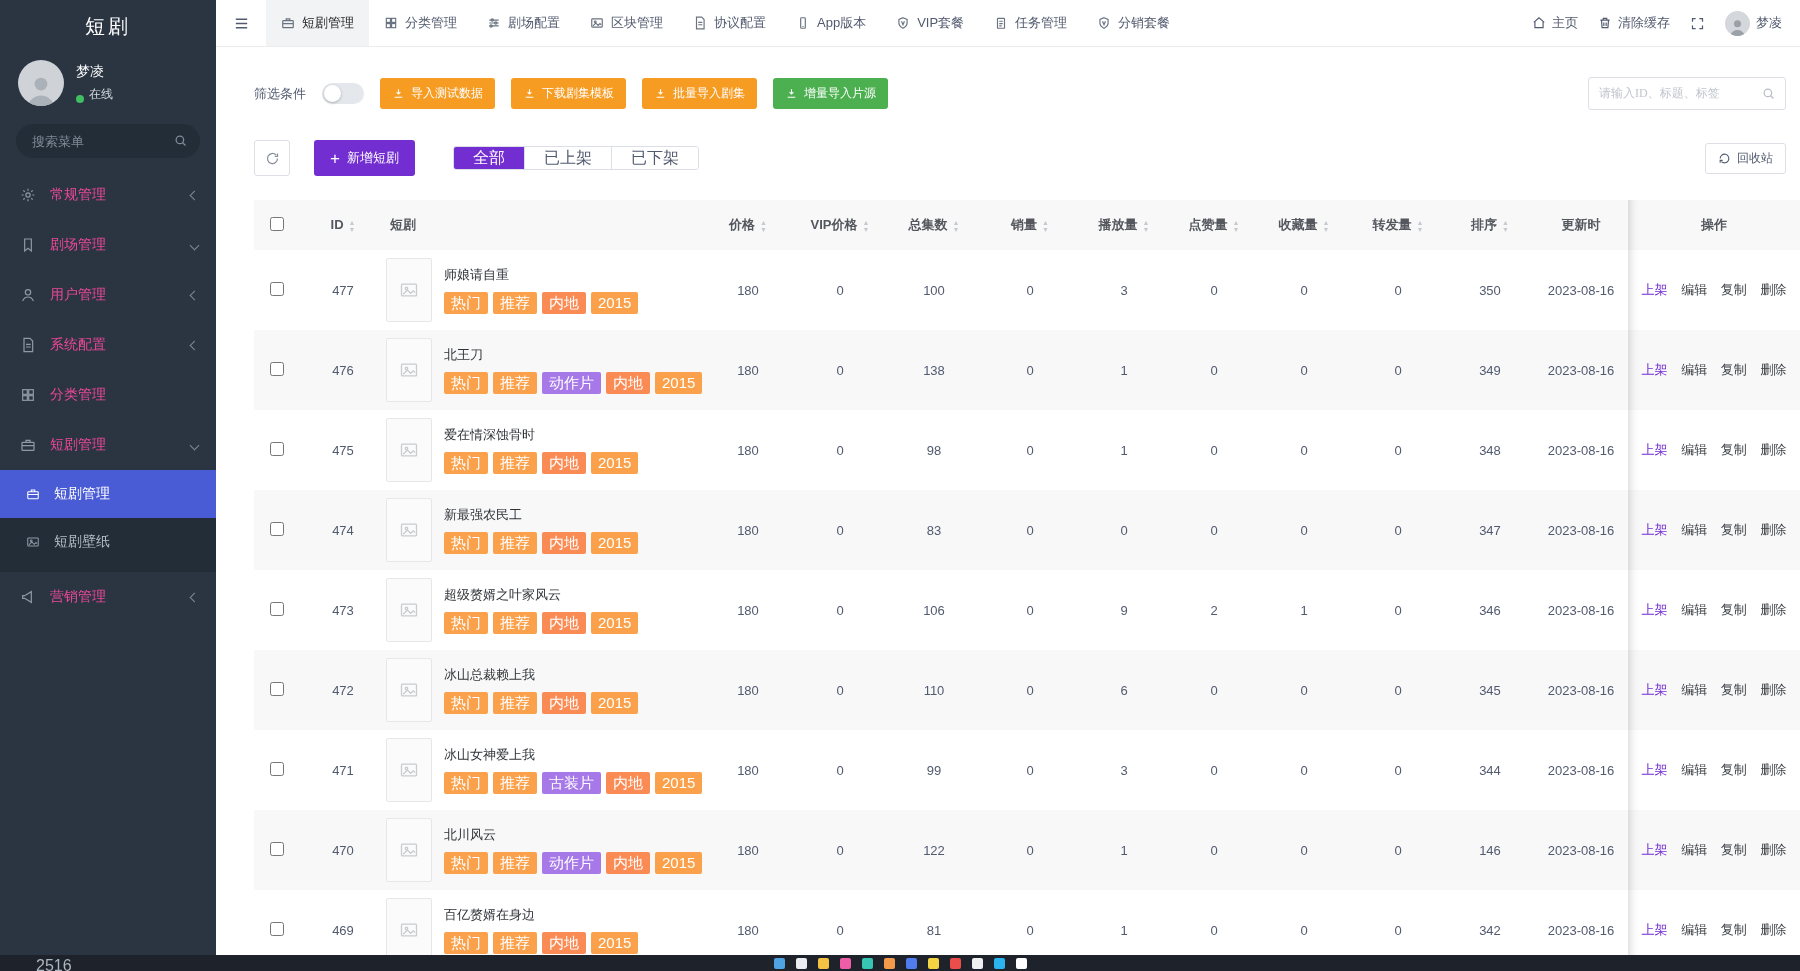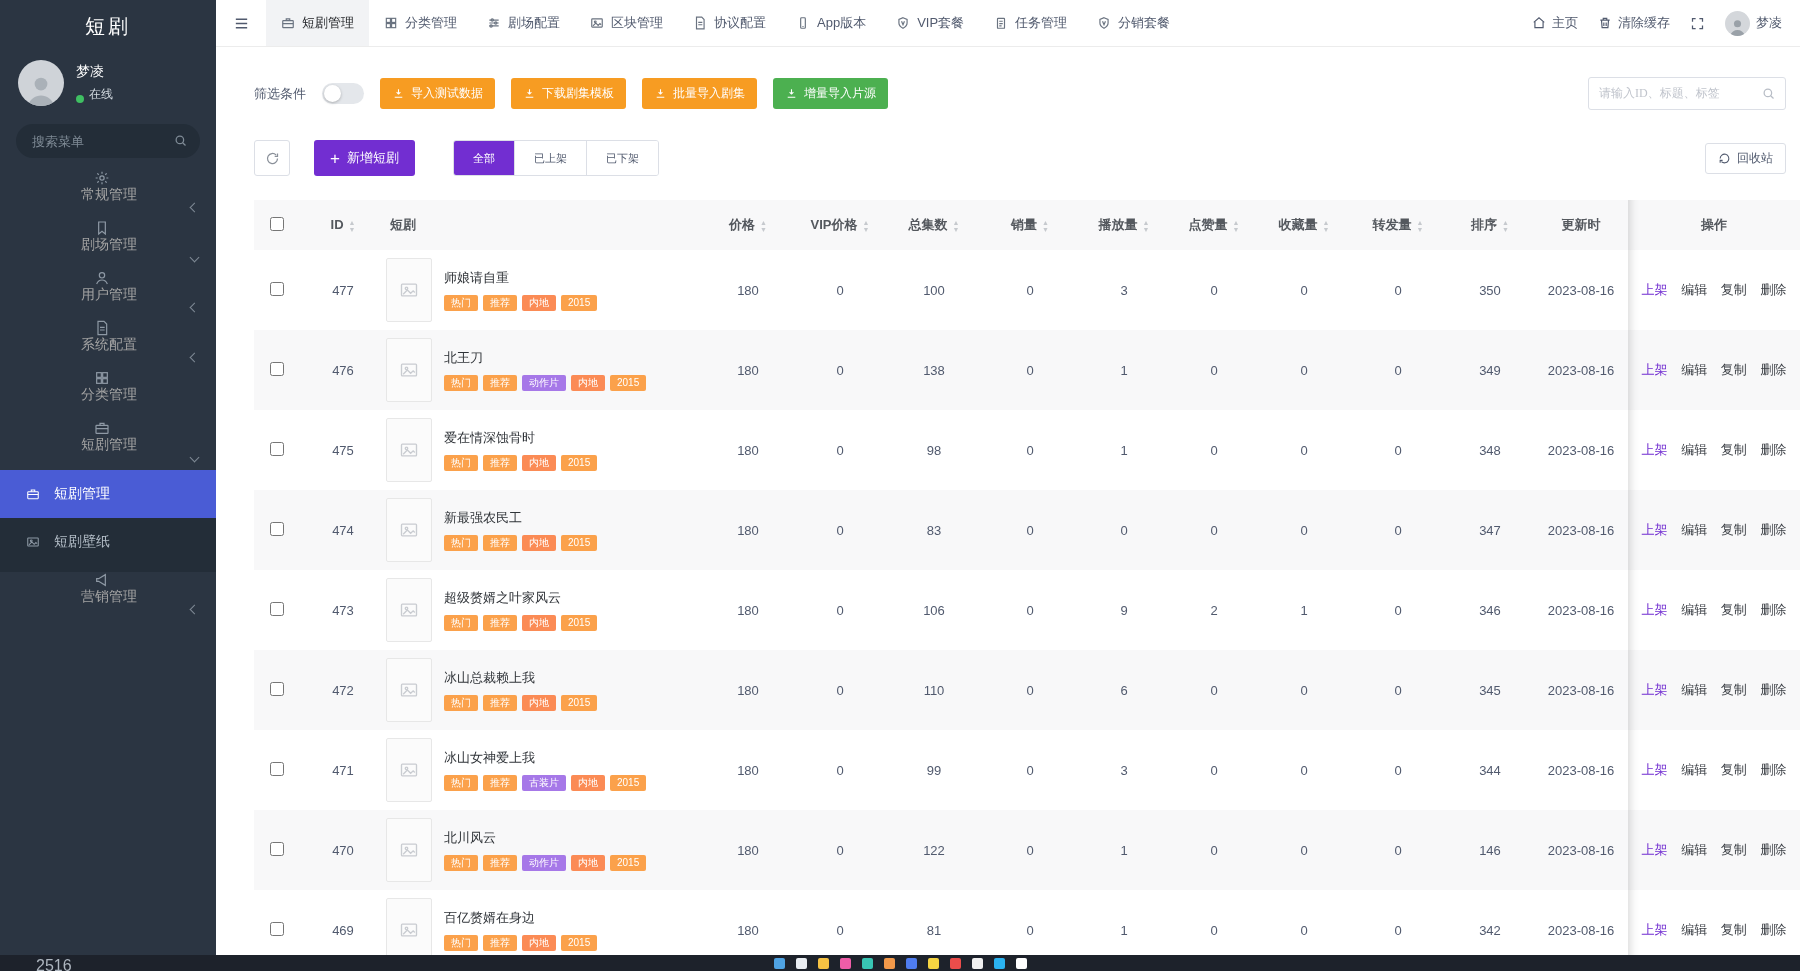--- a/index.html
+++ b/index.html
@@ -21,21 +21,21 @@
   .user-status { font-size:12px; color:#d6dde3; display:flex; align-items:flex-end; gap:5px; }
   .status-dot { width:8px; height:8px; border-radius:50%; background:#3fbf62; }
   .menu-search { margin:4px 16px 12px; position:relative; }
   .menu-search input { width:100%; height:34px; background:#232d38; border:none; border-radius:17px;
         color:#cfd6dc; padding:0 34px 0 16px; font-size:13px; outline:none;
         font-family:"Liberation Sans","DejaVu Sans",sans-serif; }
   .menu-search input::placeholder { color:#7f8b96; }
   .menu-search .msvg { position:absolute; right:12px; top:9px; color:#7f8b96; }
   .menu { flex:1; overflow:hidden; }
   .menu-item { height:50px; display:flex; align-items:center; padding:0 18px 0 20px;
-               font-size:14px; color:#a3a3a3; cursor:pointer;flex-direction:column; }
+               font-size:14px; color:#ec4899; cursor:pointer; }
   .menu-item .mi-icon { width:18px; margin-right:12px; display:flex; color:#8e99a5; }
   .chev { margin-left:auto; width:7px; height:7px;
           border-right:1.5px solid #7f8a95; border-bottom:1.5px solid #7f8a95; }
   .chev.left { transform:rotate(135deg); }
   .chev.down { transform:rotate(45deg); }
   .submenu { background:#232d38; padding-bottom:6px; }
   .submenu-item { height:48px; display:flex; align-items:center; padding:0 18px 0 26px;
                   font-size:14px; color:#b3bdc7; cursor:pointer; }
   .submenu-item .mi-icon { width:16px; margin-right:12px; display:flex; color:#8e99a5; }
   .submenu-item.active { background:#4a5cd5; color:#fff; }
@@ -80,21 +80,21 @@
 
   
   .toolbar { display:flex; align-items:center; padding:8px 14px 0 38px; }
   .btn-refresh { width:36px; height:36px; border:1px solid #dcdfe6; border-radius:3px; background:#fff;
                  display:flex; align-items:center; justify-content:center; color:#8a9099;
                  cursor:pointer; margin-right:24px; }
   .btn-add { height:36px; padding:0 16px; background:#722ed1; color:#fff; border:none; border-radius:3px;
              font-size:13px; display:flex; align-items:center; gap:7px; cursor:pointer; font-family:inherit; }
   .btn-add .plus { font-size:17px; line-height:1; }
   .seg { display:flex; margin-left:38px; border:1px solid #dcdfe6; border-radius:3px; overflow:hidden; }
-  .seg-item { height:34px; padding:0 19px; display:flex; align-items:center; font-size:11px;
+  .seg-item { height:22px; padding:0 19px; display:flex; align-items:center; font-size:16px;
               color:#515a6e; background:#fff; border-left:1px solid #dcdfe6; cursor:pointer; }
   .seg-item:first-child { border-left:none; }
   .seg-item.active { background:#722ed1; color:#fff; }
   .btn-recycle { margin-left:auto; height:31px; padding:0 12px; border:1px solid #dcdfe6; border-radius:3px;
                  background:#fff; color:#515a6e; font-size:12px; display:flex; align-items:center;
                  gap:6px; cursor:pointer; font-family:inherit; }
 
   
   .table-wrap { margin:24px 0 0 38px; position:relative; }
   table { width:100%; border-collapse:collapse; table-layout:fixed; font-size:13px; color:#515a6e; }
@@ -108,21 +108,21 @@
   .sort i { font-style:normal; font-size:7px; line-height:7px; color:#c6c9ce; }
   .c-check { text-align:center; }
   .cb { width:14px; height:14px; cursor:pointer; }
   .c-drama { text-align:left; }
   .drama { display:flex; align-items:center; gap:12px; }
   .poster { width:46px; height:64px; flex-shrink:0; background:#fbfbfb; border:1px solid #e7e7e7;
             border-radius:2px; display:flex; align-items:center; justify-content:center;
             color:#c9ccd1; cursor:pointer; }
   .dtitle { font-size:13px; color:#2f3338; margin-bottom:8px; }
   .dtags { display:flex; gap:5px; }
-  .tag { font-size:10px; color:#fff; padding:2px 7px; border-radius:2px; line-height:1.25;
+  .tag { font-size:15px; color:#fff; padding:2px 7px; border-radius:2px; line-height:1.25;
          white-space:nowrap; }
   .tag-orange { background:#fba14b; }
   .tag-deep { background:#fb8b55; }
   .tag-purple { background:#a678e8; }
   .c-updated { font-size:13px; }
   .c-actions { box-shadow: inset 12px 0 10px -10px rgba(0,0,0,.16); }
   .alink { margin:0 5px; font-size:13px; color:#3b3f45; cursor:pointer; text-decoration:none; }
   .alink.primary { color:#722ed1; }
 
   .watermark { position:absolute; left:580px; top:420px; font-size:36px; letter-spacing:8px;

